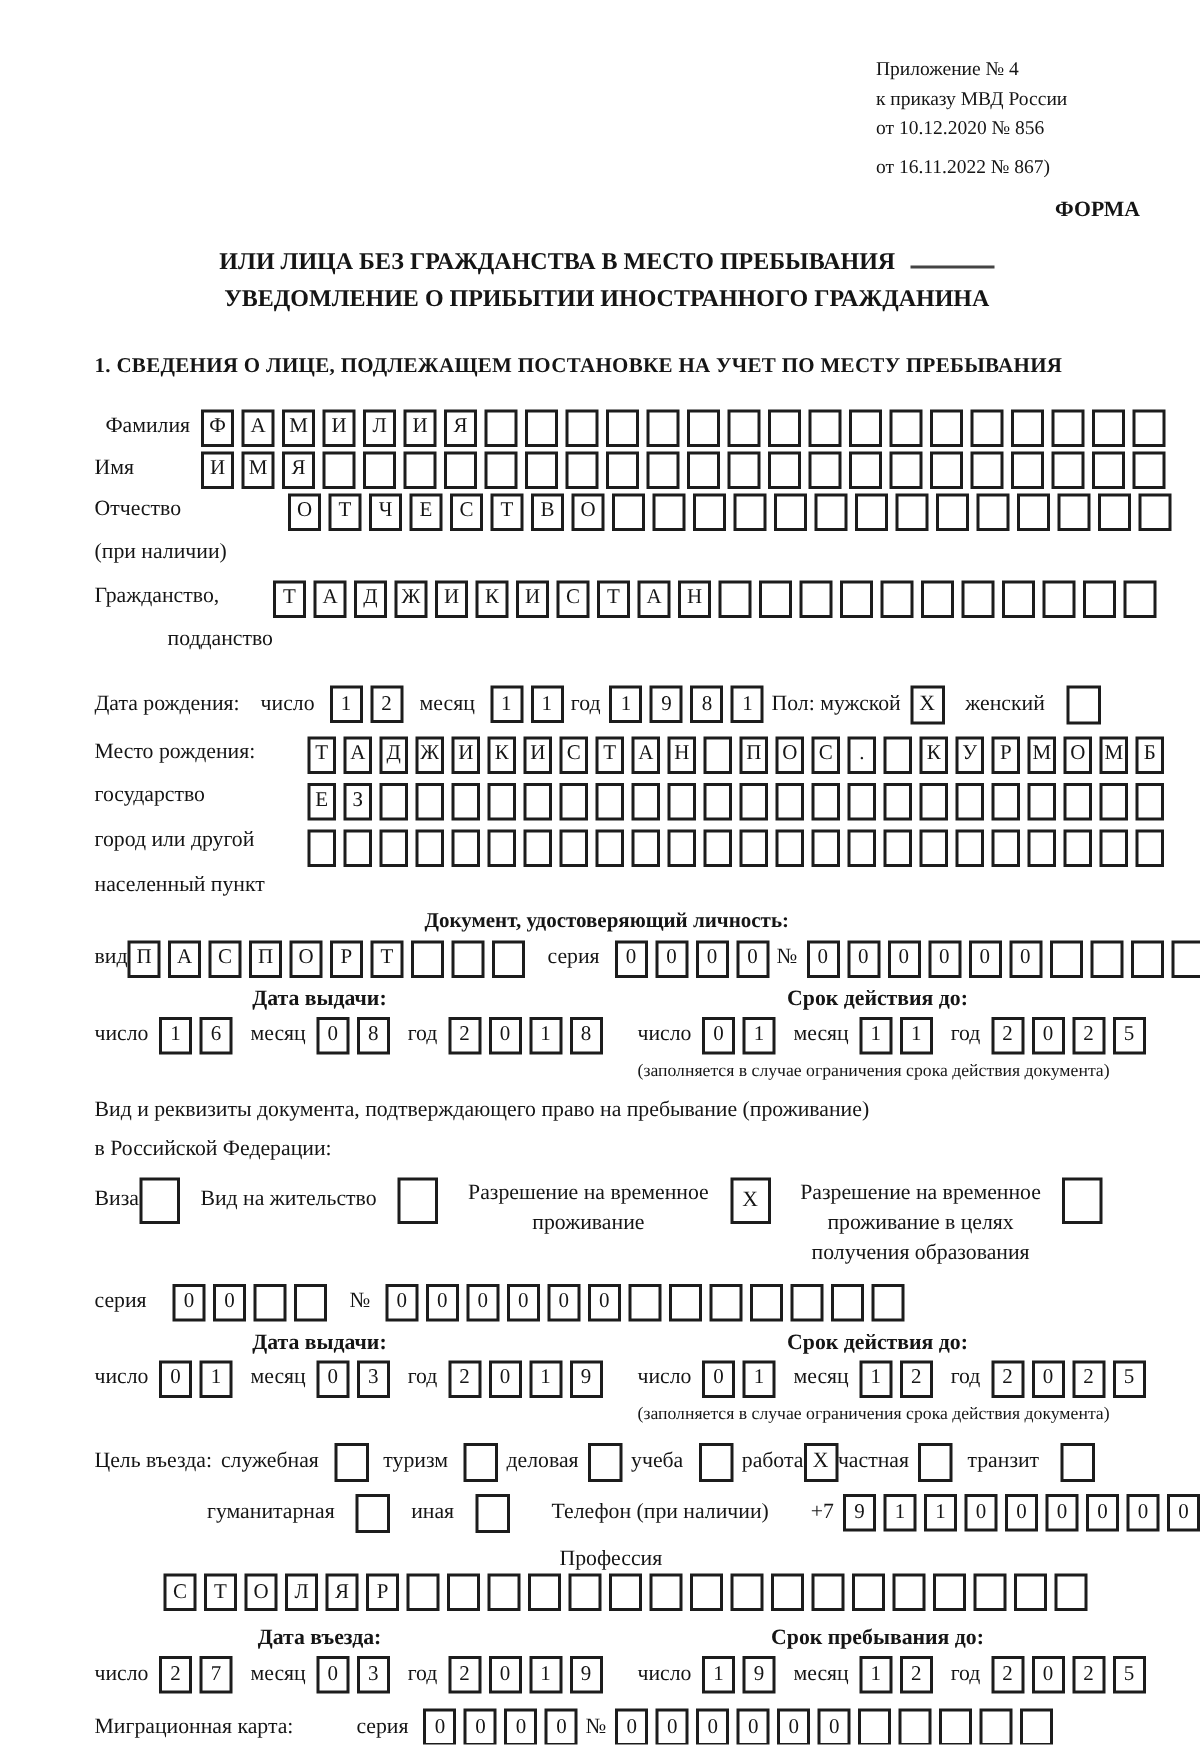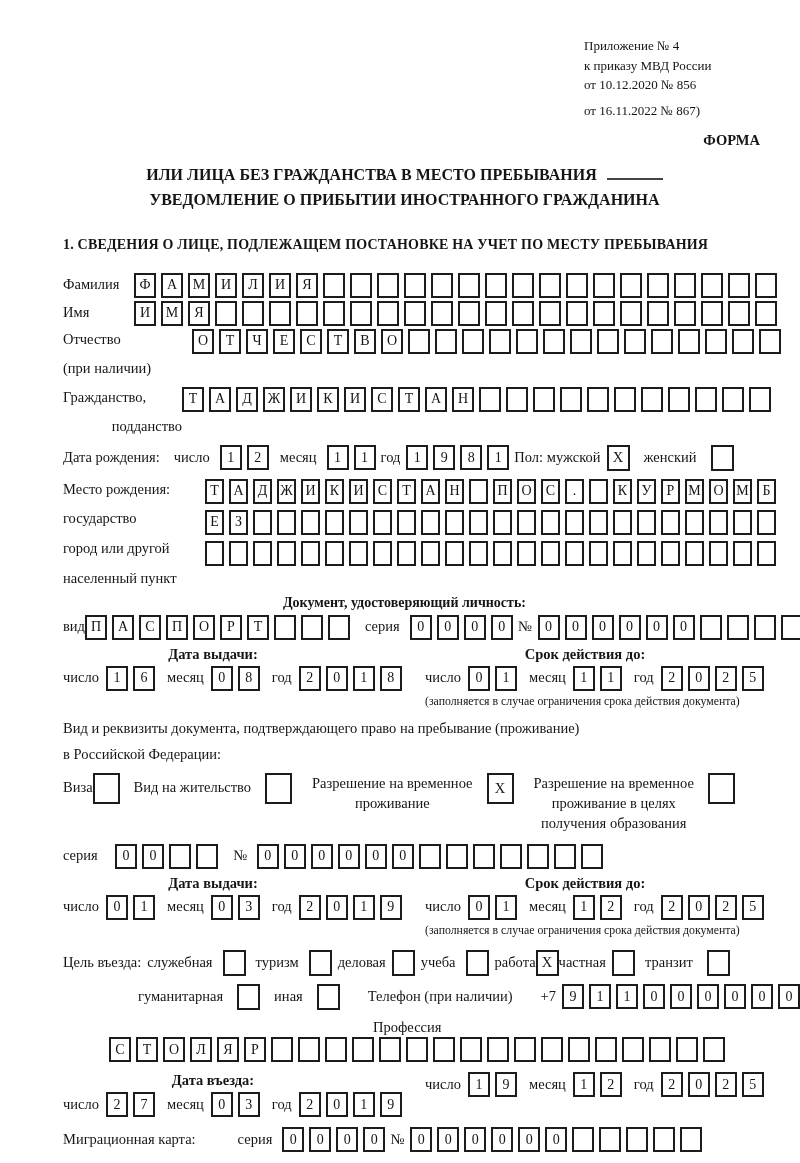--- a/index.html
+++ b/index.html
@@ -54,21 +54,21 @@
 
   <div class="title">
     <div>
       <span>ИЛИ ЛИЦА БЕЗ ГРАЖДАНСТВА В МЕСТО ПРЕБЫВАНИЯ</span><span class="blankline"></span>
     </div>
     <div>УВЕДОМЛЕНИЕ О ПРИБЫТИИ ИНОСТРАННОГО ГРАЖДАНИНА</div>
   </div>
 
   <div class="sec">1. СВЕДЕНИЯ О ЛИЦЕ, ПОДЛЕЖАЩЕМ ПОСТАНОВКЕ НА УЧЕТ ПО МЕСТУ ПРЕБЫВАНИЯ</div>
 
-  <div class="row" style="margin-top:20px;">
+  <div class="row" style="margin-top:20px;text-align:center;">
     <div class="lbl labelcol" style="width:71px;">Фамилия</div>
     <div class="cells">
         <div class="cell">Ф</div>
         <div class="cell">А</div>
         <div class="cell">М</div>
         <div class="cell">И</div>
         <div class="cell">Л</div>
         <div class="cell">И</div>
         <div class="cell">Я</div>
         <div class="cell"></div>
@@ -145,21 +145,21 @@
         <div class="cell"></div>
         <div class="cell"></div>
         <div class="cell"></div>
         <div class="cell"></div>
         <div class="cell"></div>
         <div class="cell"></div>
         <div class="cell"></div>
       </div>
   </div>
 
-  <div class="row top" style="margin-bottom:8px;">
+  <div class="row top" style="margin-bottom:20px;">
     <div class="labelcol" style="width:119px;">
       <div>Гражданство,</div>
       <div style="margin-top:8px;text-align:right;">подданство</div>
     </div>
     <div class="cells">
         <div class="cell">Т</div>
         <div class="cell">А</div>
         <div class="cell">Д</div>
         <div class="cell">Ж</div>
         <div class="cell">И</div>
@@ -600,20 +600,21 @@
         <span class="lbl">год</span>
         <div class="cells">
             <div class="cell">2</div>
             <div class="cell">0</div>
             <div class="cell">1</div>
             <div class="cell">9</div>
           </div>
       </div>
     </div>
     <div class="dcol-r">
+      <div class="dcap">Срок пребывания до:</div>
       <div class="drow">
         <span class="lbl">число</span>
         <div class="cells">
             <div class="cell">1</div>
             <div class="cell">9</div>
           </div>
         <span class="lbl">месяц</span>
         <div class="cells">
             <div class="cell">1</div>
             <div class="cell">2</div>

